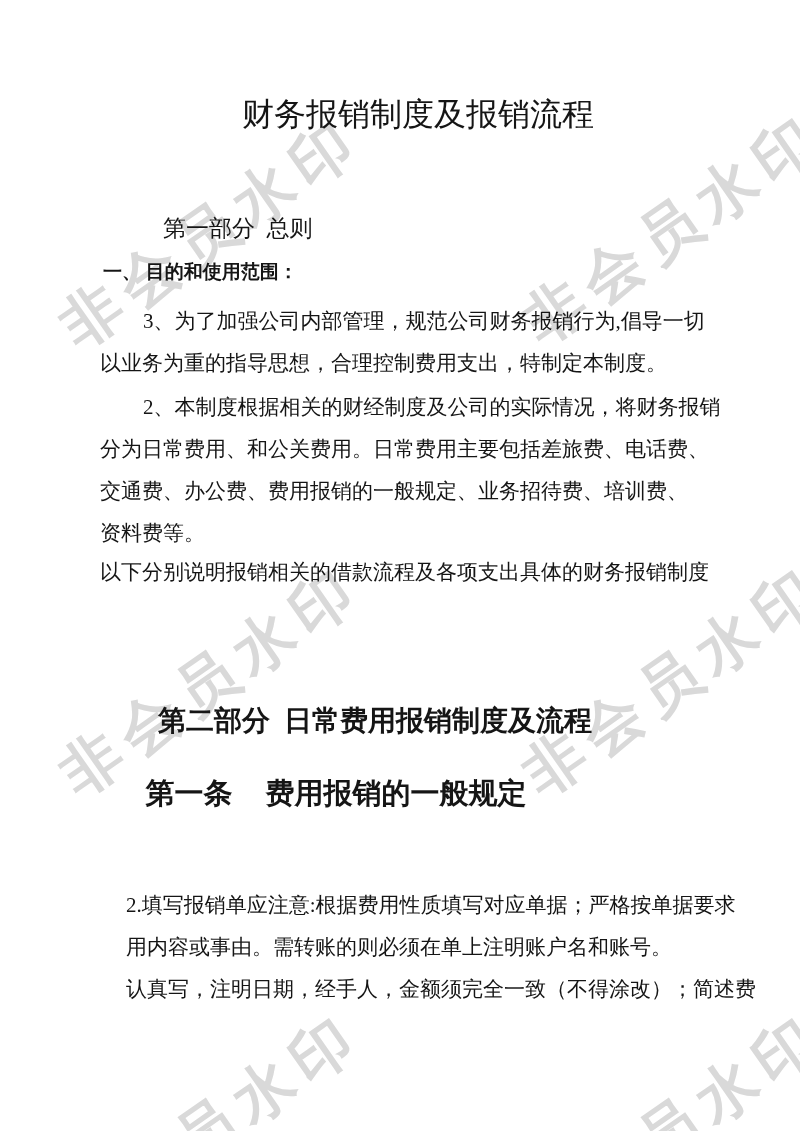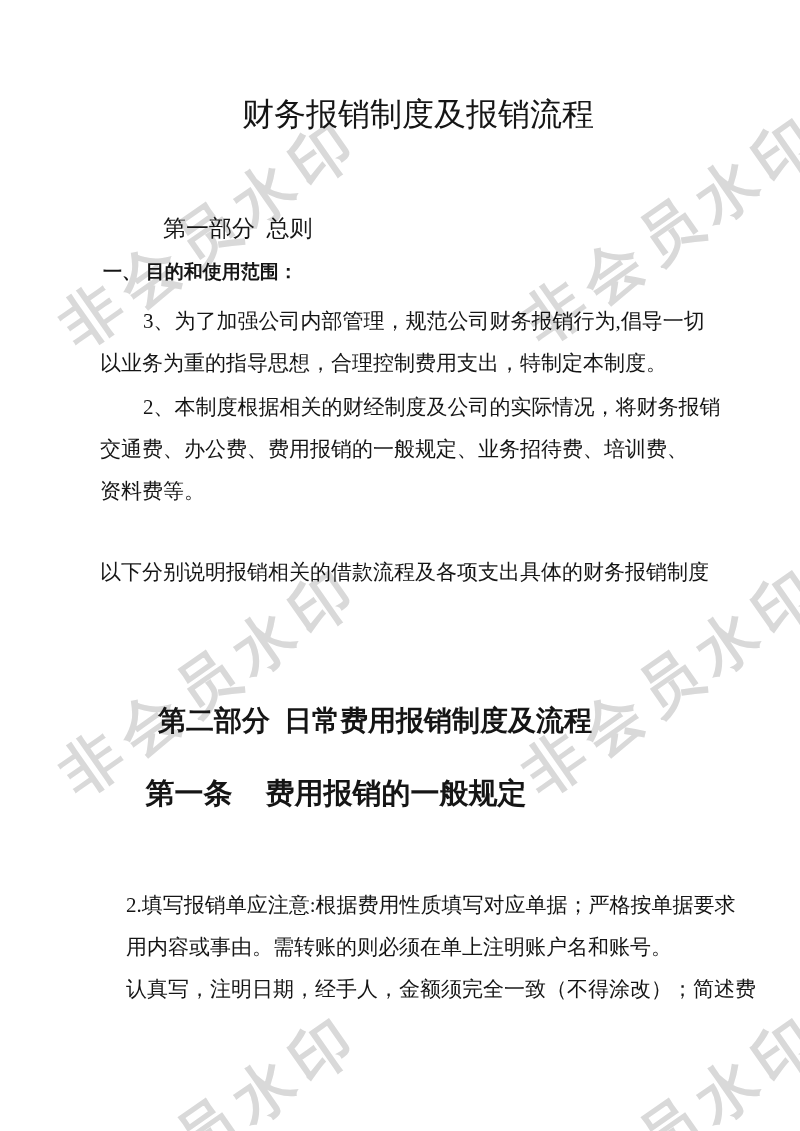--- a/index.html
+++ b/index.html
@@ -78,20 +78,21 @@
 
     <div class="sec-head">一、 目的和使用范围：</div>
 
     <div class="para indent-first" id="p1">
         <div class="line">3、为了加强公司内部管理，规范公司财务报销行为,倡导一切</div>
         <div class="line">以业务为重的指导思想，合理控制费用支出，特制定本制度。</div>
       </div>
 
     <div class="para indent-first" id="p2">
         <div class="line">2、本制度根据相关的财经制度及公司的实际情况，将财务报销</div>
+        <div class="line">分为日常费用、和公关费用。日常费用主要包括差旅费、电话费、</div>
         <div class="line">交通费、办公费、费用报销的一般规定、业务招待费、培训费、</div>
         <div class="line">资料费等。</div>
       </div>
 
     <div class="para" id="p3">
         <div class="line">以下分别说明报销相关的借款流程及各项支出具体的财务报销制度</div>
       </div>
 
     <div class="h2">第二部分  日常费用报销制度及流程</div>
 

